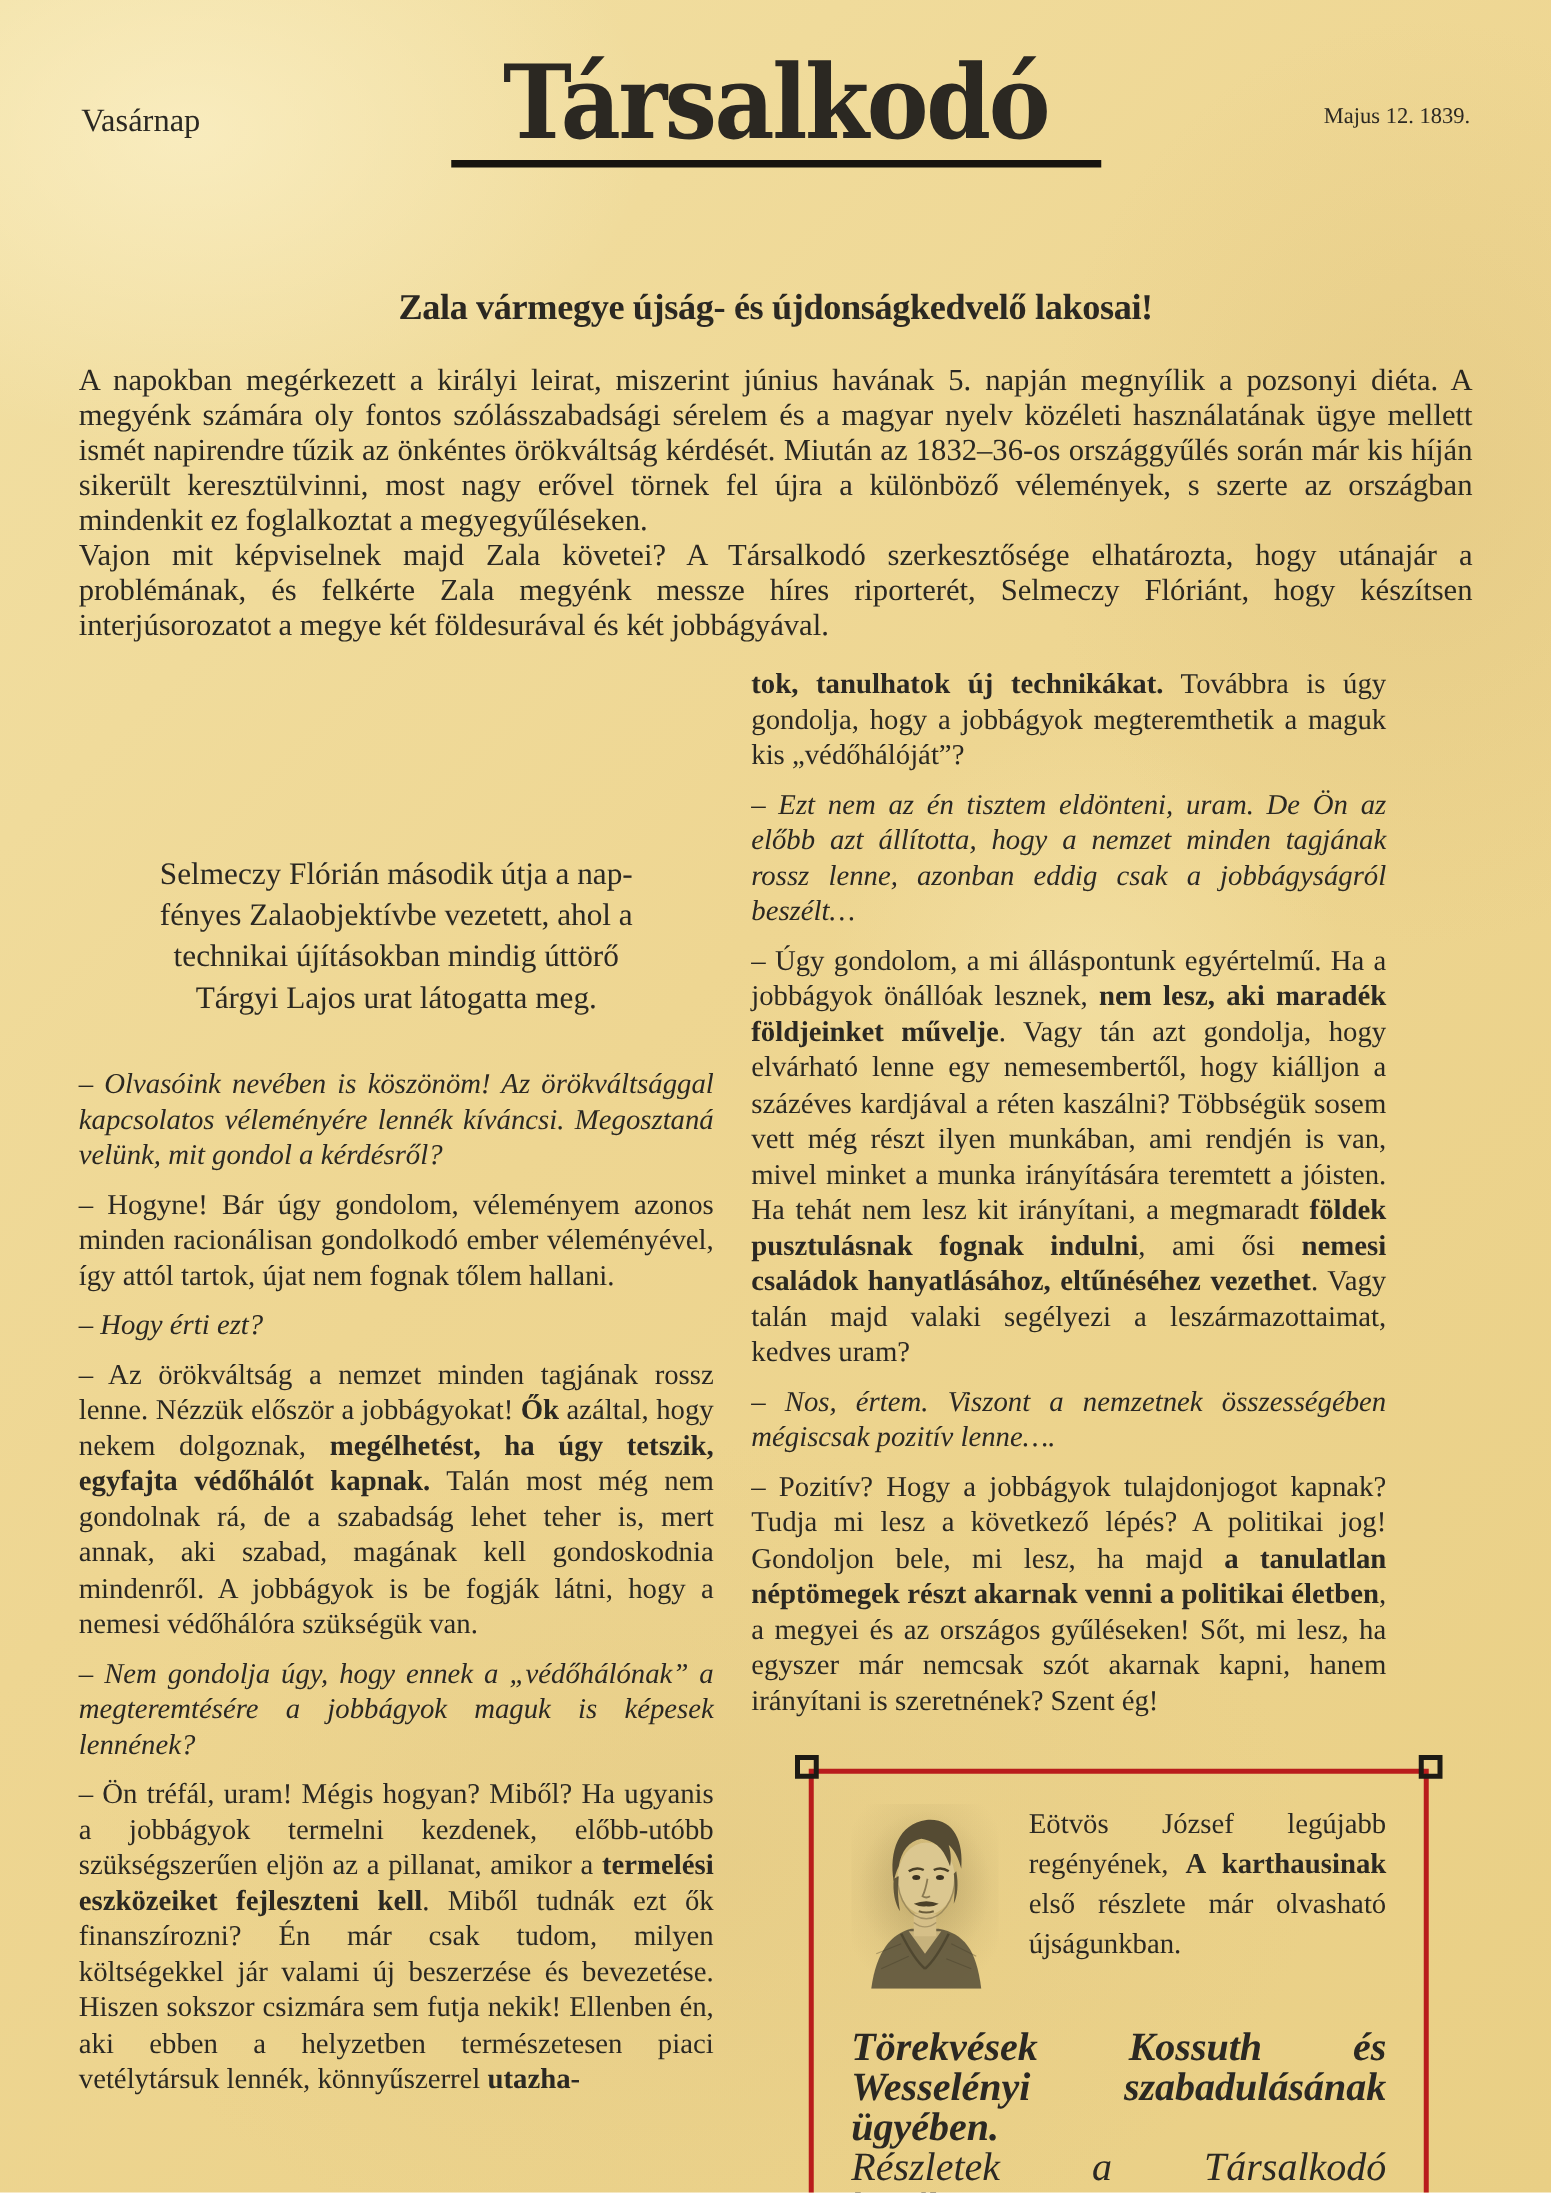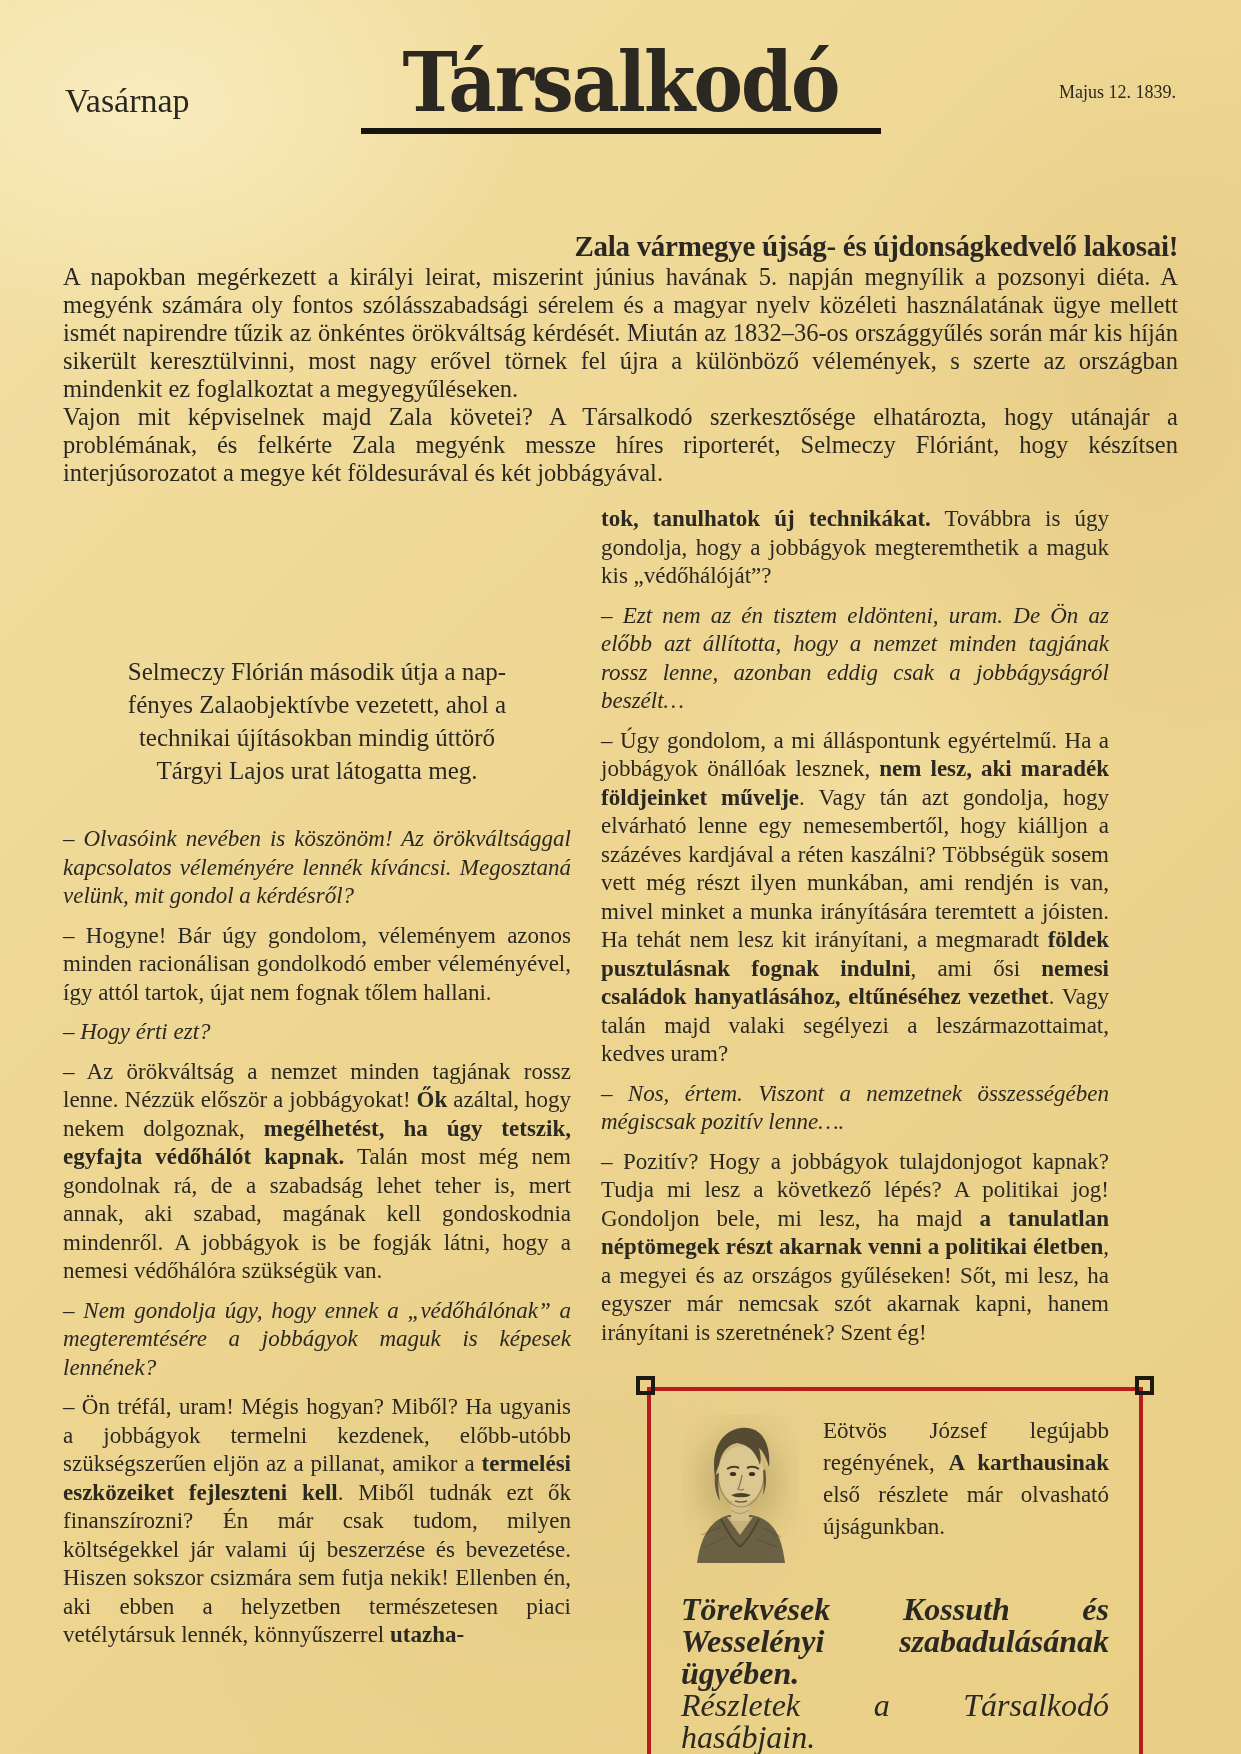--- a/index.html
+++ b/index.html
@@ -11,32 +11,32 @@
       radial-gradient(ellipse 620px 420px at 12% 6%, rgba(255,247,214,0.55), rgba(255,247,214,0) 60%),
       radial-gradient(ellipse 500px 600px at 92% 22%, rgba(215,185,115,0.30), rgba(215,185,115,0) 62%),
       radial-gradient(ellipse 760px 520px at 45% 85%, rgba(222,196,128,0.35), rgba(222,196,128,0) 65%),
       radial-gradient(ellipse 300px 300px at 70% 45%, rgba(250,238,190,0.35), rgba(250,238,190,0) 70%),
       linear-gradient(135deg,#f2e0a4 0%,#eed692 45%,#e9cf85 100%);
   }
   .page{box-sizing:border-box;width:1241px;height:1754px;padding:40px 63px 0;position:relative;}
 
   
   .hdr{position:relative;text-align:center;height:150px;}
-  .hdr-day{position:absolute;left:2px;top:42px;font-size:34px;}
+  .hdr-day{position:absolute;left:2px;top:42px;font-size:26px;}
   .hdr-date{position:absolute;right:2px;top:42px;font-size:18px;}
   .masthead{
     display:inline-block;font-family:"DejaVu Serif",serif;font-weight:bold;
     font-size:78px;line-height:1.05;letter-spacing:-2px;
     transform:scaleX(0.95) scaleY(1.05);transform-origin:center top;
   }
   .masthead-rule{width:520px;height:6px;background:#17140f;margin:6px auto 0;}
 
   
-  .headline{text-align:right;font-weight:bold;font-size:29px;margin-top:40px;letter-spacing:-0.3px;}
-  .intro{margin-top:0;}
+  .headline{text-align:center;font-weight:bold;font-size:29px;margin-top:40px;letter-spacing:-0.3px;}
+  .intro{margin-top:28px;}
   .intro p{margin:0;font-size:24.5px;line-height:28px;text-align:justify;}
 
   
   .cols{display:flex;gap:30px;margin-top:18px;align-items:center;}
   .col{width:508px;font-size:23px;line-height:28.5px;text-align:justify;}
   .col p{margin:0 0 11px;}
   .col p.lead{text-align:center;font-size:25px;line-height:33px;margin:16px 6px 38px;}
   .col p.q{font-style:italic;}
   strong{font-weight:bold;}
 

